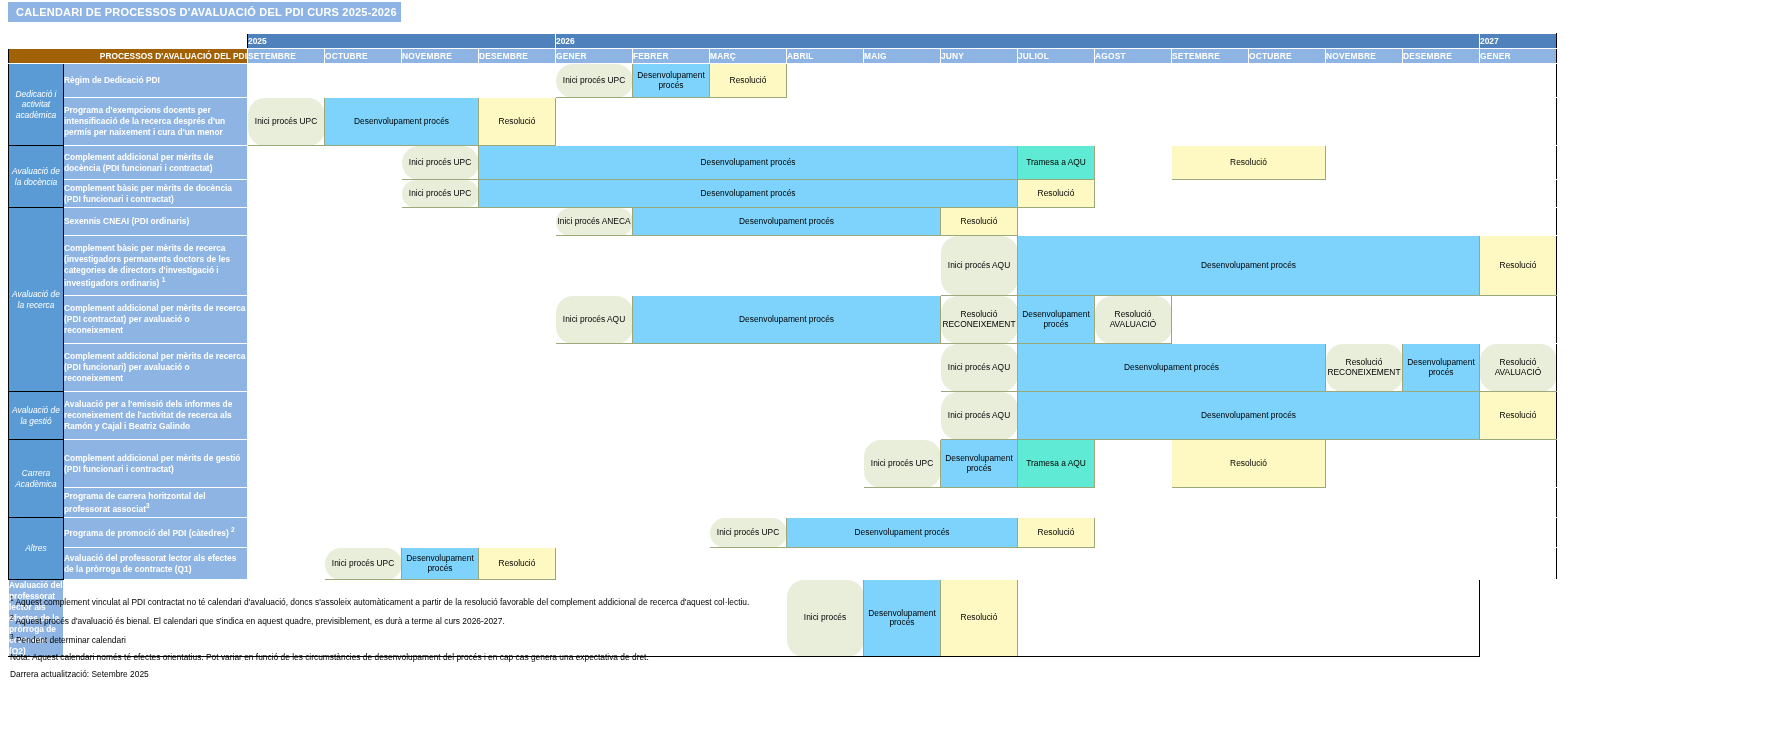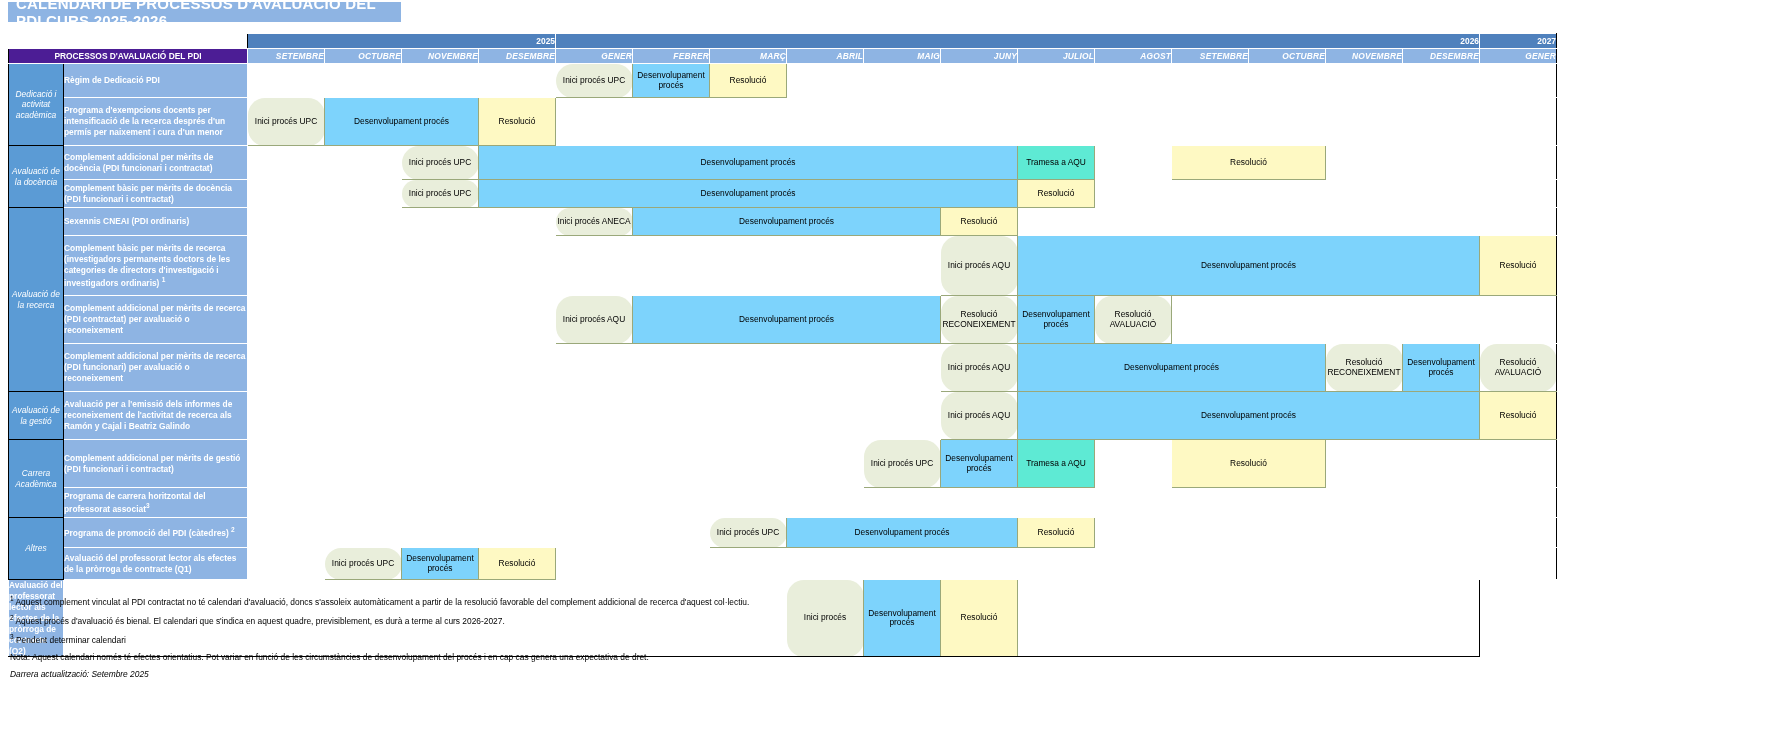--- a/index.html
+++ b/index.html
@@ -1,45 +1,44 @@
 <!DOCTYPE html>
 <html><head>
 <meta charset="utf-8">
 <style>
   html,body{margin:0;padding:0;background:#fff;}
   body{font-family:"Liberation Sans","DejaVu Sans",sans-serif;width:1789px;height:748px;overflow:hidden;}
   #root{position:relative;width:1789px;height:748px;}
 
   .title-banner{
     position:absolute;left:8px;top:2px;width:393px;height:20px;
-    background:#8eb4e3;color:#fff;font-size:15px;font-weight:bold;
+    background:#8eb4e3;color:#fff;font-size:11px;font-weight:bold;
     display:flex;align-items:center;padding-left:8px;box-sizing:border-box;
     letter-spacing:.2px;
   }
 
   table.cal{
     position:absolute;left:8px;top:33px;border-collapse:collapse;table-layout:fixed;
   }
   table.cal td, table.cal th{
     border:1px solid #fff;padding:0;margin:0;vertical-align:middle;
     font-size:8.4px;box-sizing:border-box;
   }
 
   
   .yr{
-    background:#4f81bd;color:#fff;font-weight:bold;font-size:9.5px;text-align:right;height:15px;
+    background:#4f81bd;color:#fff;font-weight:bold;font-size:9.5px;text-align:left;height:15px;
   }
   .blank-tl{background:#fff;border:none !important;}
   .hdr-proc{
-    background:#4c1d95;color:#fff;font-weight:bold;font-size:9.6px;text-align:center;height:15px;
+    background:#a16207;color:#fff;font-weight:bold;font-size:9.6px;text-align:right;height:15px;
   }
   .mon{
-    background:#8eb4e3;color:#fff;font-weight:bold;font-size:8.6px;text-align:right;height:15px;
+    background:#8eb4e3;color:#fff;font-weight:bold;font-size:8.6px;text-align:left;height:15px;
     letter-spacing:.2px;
-    font-style:italic;
   }
 
   
   .cat{
     background:#5b9bd5;color:#fff;font-style:italic;font-size:10px;text-align:center;
     border:1px solid #000 !important;line-height:1.25;padding:1px 2px;
   }
   .proc{
     background:#8eb4e3;color:#fff;font-weight:bold;font-size:8.6px;text-align:left;
     padding:1px 3px;line-height:1.3;border:1px solid #fff !important;
@@ -61,21 +60,21 @@
   .rowtop td{border-top:1px solid #000 !important;}
   .lastrow td{border-bottom:1px solid #000 !important;}
   .gridleft{border-left:1px solid #000 !important;}
   .gridright{border-right:1px solid #000 !important;}
 
   
   .notes{position:absolute;left:10px;top:595px;width:1200px;font-size:8.4px;color:#000;}
   .notes div{margin:0 0 7px 0;line-height:1.2;}
   .notes sup{font-size:6.5px;}
   .note-b b{font-weight:normal;}
-  .note-i{font-style:italic;}
+  .note-i{}
 </style>
 </head>
 <body>
 
 <div id="root">
 
   <div class="title-banner">CALENDARI DE PROCESSOS D'AVALUACIÓ DEL PDI CURS 2025-2026</div>
 
   <table class="cal">
     <colgroup id="colgroup">

